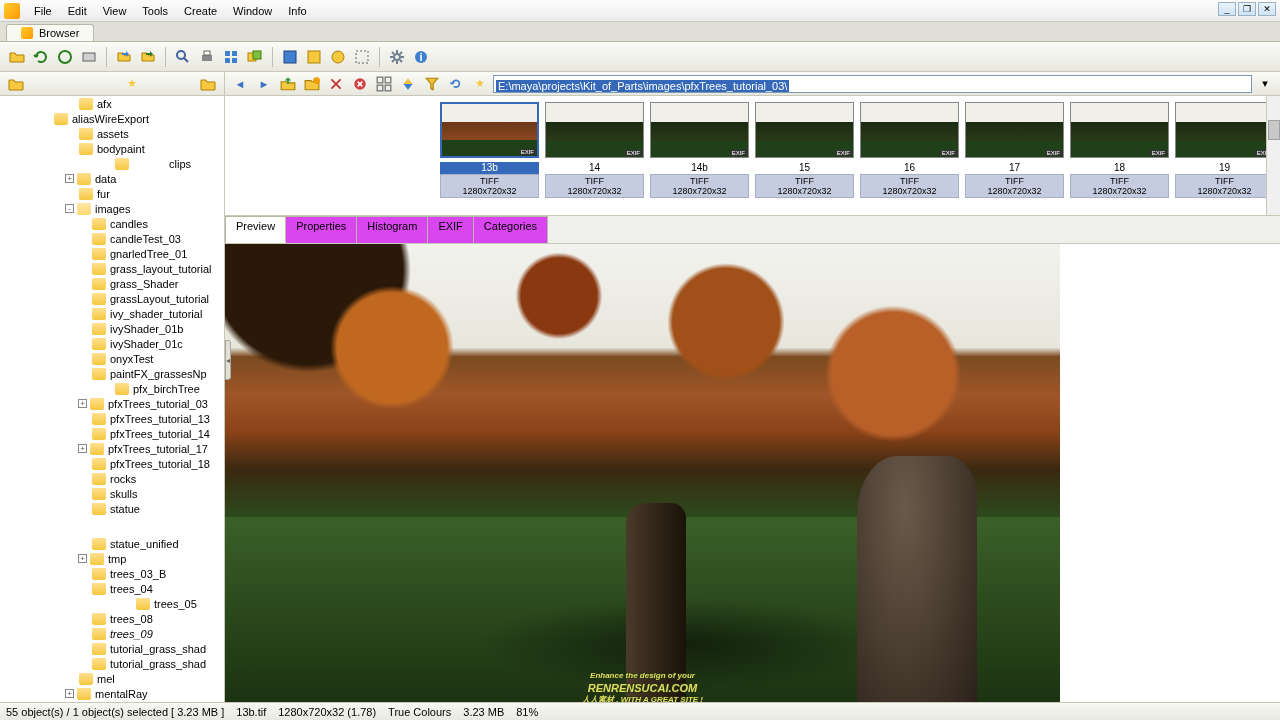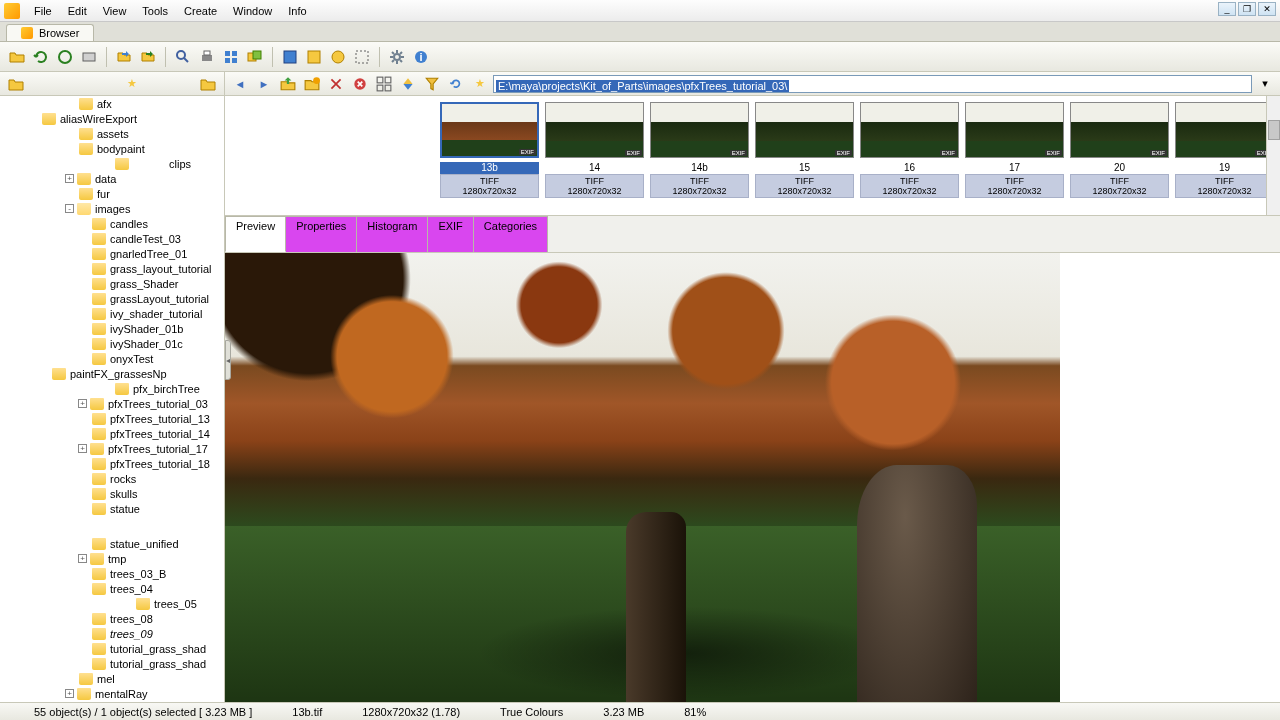--- a/index.html
+++ b/index.html
@@ -36,35 +36,35 @@
 .thumbstrip { height: 120px; border-bottom: 1px solid #c8c8b8; display: flex; padding: 6px; gap: 6px; overflow: hidden; position: relative; justify-content: flex-end; }
 .thumb { width: 99px; display: flex; flex-direction: column; }
 .thumb.sel .timg { border: 2px solid #3568b8; }
 .timg { height: 56px; border: 1px solid #888; background: #2a3a2a; position: relative; overflow: hidden; }
 .badge { position: absolute; right: 1px; bottom: 1px; background: #333; color: #fff; font-size: 6px; padding: 0 2px; border-radius: 1px; }
 .tname { height: 12px; text-align: center; font-size: 10px; margin-top: 4px; }
 .thumb.sel .tname { background: #3568b8; color: #fff; }
 .tmeta { background: #c5cce0; text-align: center; font-size: 9px; line-height: 10px; padding: 1px 0; border: 1px solid #a8b0c8; }
 .rscroll { position: absolute; right: 0; top: 0; width: 14px; height: 100%; background: #f0f0f0; border-left: 1px solid #c8c8b8; }
 .rscroll .th { position: absolute; top: 24px; width: 12px; left: 1px; height: 20px; background: #c8c8c8; border: 1px solid #a0a0a0; }
-.detailtabs { height: 37px; display: flex; border-bottom: 1px solid #c8c8b8; background: #f0f0ec; }
+.detailtabs { height: 28px; display: flex; border-bottom: 1px solid #c8c8b8; background: #f0f0ec; }
 .dtab { padding: 3px 10px; border: 1px solid #b8b8a8; border-bottom: none; background: #d946ef; margin-right: -1px; font-size: 11px; cursor: pointer; }
 .dtab.active { background: #fff; border-bottom: 1px solid #fff; position: relative; z-index: 1; }
 .preview { flex: 1; background: #fff; display: flex; align-items: flex-start; justify-content: flex-start; overflow: hidden; position: relative; }
 .pimg { width: 835px; height: 470px; background: linear-gradient(180deg, #f2f2ee 0%, #e8e6dc 22%, #7a4a20 24%, #a05628 32%, #8a4218 40%, #3a2810 48%, #2a5020 60%, #1e3a18 100%); position: relative; overflow: hidden; }
 .pimg .trunk1 { position: absolute; right: 10%; bottom: 0; width: 120px; height: 55%; background: radial-gradient(ellipse at 40% 20%, #6a5a4a, #2a2018); border-radius: 40px 30px 10px 20px / 60px 40px 8px 15px; }
 .pimg .trunk2 { position: absolute; left: 48%; bottom: 0; width: 60px; height: 45%; background: linear-gradient(90deg, #4a3a2a, #1a1208); border-radius: 20px 15px 5px 10px; }
 .pimg .canopy { position: absolute; top: 0; left: 0; right: 0; height: 55%; background: radial-gradient(circle at 20% 40%, #c06820 8%, transparent 9%), radial-gradient(circle at 60% 30%, #a05018 10%, transparent 11%), radial-gradient(circle at 80% 50%, #b86028 9%, transparent 10%), radial-gradient(circle at 40% 20%, #8a3810 7%, transparent 8%), radial-gradient(circle at 10% 10%, #2a1808 12%, transparent 13%); }
 .pimg .grass { position: absolute; bottom: 0; left: 0; right: 0; height: 42%; background: linear-gradient(180deg, #3a6028, #1a3010); }
 .pimg .shadow { position: absolute; bottom: 5%; left: 30%; width: 50%; height: 20%; background: radial-gradient(ellipse, rgba(0,0,0,0.5), transparent 70%); }
 .pimg .wm { position: absolute; bottom: 8px; left: 50%; transform: translateX(-50%); color: #d8e060; font-weight: bold; font-style: italic; text-shadow: 1px 1px 0 #2a3010, -1px -1px 0 #2a3010; font-size: 13px; text-align: center; line-height: 12px; }
 .pimg .wm .s1 { font-size: 8px; display: block; }
 .pimg .wm .s2 { font-size: 8px; display: block; }
 .statusbar { height: 18px; background: linear-gradient(#f8f8f4,#e8e8e0); border-top: 1px solid #c8c8b8; display: flex; align-items: center; padding: 0 6px; gap: 12px; font-size: 10px; }
-.statusbar .cell { white-space: nowrap; margin-left: 28px; }
+.statusbar .cell { white-space: nowrap; }
 .splitter { position: absolute; left: 225px; top: 50%; width: 6px; height: 40px; background: #e0e0d8; border: 1px solid #a8a8a0; border-radius: 0 3px 3px 0; transform: translateY(-50%); cursor: ew-resize; z-index: 5; display:flex; align-items:center; justify-content:center; font-size:8px; color:#666;}
 .timg .sky { height: 35%; background: #f0f0e8; }
 .timg .trees { height: 35%; background: linear-gradient(#1a2a10, #2a3a18); }
 .timg .ground { height: 30%; background: #20401a; }
 .t-autumn .trees { background: linear-gradient(#6a3818, #8a4820); }
 </style>
 </head>
 <body>
 
 <div class="menubar">
@@ -261,21 +261,21 @@
   </div>
 </div>
 
 <div class="main">
   <div class="treepane" id="tree">
       <div class="treeitem" style="padding-left: 65px;">
         <div class="noexp"></div>
         <div class="fico"></div>
         <span>afx</span>
       </div>
-      <div class="treeitem" style="padding-left: 28px;">
+      <div class="treeitem" style="padding-left: 40px;">
         <div class="noexp"></div>
         <div class="fico"></div>
         <span>aliasWireExport</span>
       </div>
       <div class="treeitem" style="padding-left: 65px;">
         <div class="noexp"></div>
         <div class="fico"></div>
         <span>assets</span>
       </div>
       <div class="treeitem" style="padding-left: 65px;">
@@ -346,21 +346,21 @@
       <div class="treeitem" style="padding-left: 78px;">
         <div class="noexp"></div>
         <div class="fico"></div>
         <span>ivyShader_01c</span>
       </div>
       <div class="treeitem" style="padding-left: 78px;">
         <div class="noexp"></div>
         <div class="fico"></div>
         <span>onyxTest</span>
       </div>
-      <div class="treeitem" style="padding-left: 38px;">
+      <div class="treeitem" style="padding-left: 78px;">
         <div class="noexp"></div>
         <div class="fico"></div>
         <span>paintFX_grassesNp</span>
       </div>
       <div class="treeitem" style="padding-left: 101px;">
         <div class="noexp"></div>
         <div class="fico"></div>
         <span>pfx_birchTree</span>
       </div>
       <div class="treeitem" style="padding-left: 78px;">
@@ -532,21 +532,21 @@
           <div class="tname">17</div>
           <div class="tmeta">TIFF<br>1280x720x32</div>
         </div>
         <div class="thumb">
           <div class="timg">
             <div class="sky"></div>
             <div class="trees"></div>
             <div class="ground"></div>
             <div class="badge">EXIF</div>
           </div>
-          <div class="tname">20</div>
+          <div class="tname">18</div>
           <div class="tmeta">TIFF<br>1280x720x32</div>
         </div>
         <div class="thumb">
           <div class="timg">
             <div class="sky"></div>
             <div class="trees"></div>
             <div class="ground"></div>
             <div class="badge">EXIF</div>
           </div>
           <div class="tname">19</div>
@@ -563,20 +563,25 @@
       <div class="dtab">EXIF</div>
       <div class="dtab">Categories</div>
     </div>
     <div class="preview">
       <div class="pimg">
         <div class="grass"></div>
         <div class="shadow"></div>
         <div class="trunk2"></div>
         <div class="trunk1"></div>
         <div class="canopy"></div>
+        <div class="wm">
+          <span class="s1">Enhance the design of your</span>
+          <span>RENRENSUCAI.COM</span>
+          <span class="s2">人人素材 . WITH A GREAT SITE !</span>
+        </div>
       </div>
 
     </div>
   </div>
 </div>
 
 <div class="statusbar">
   <div class="cell">55 object(s) / 1 object(s) selected  [ 3.23 MB ]</div>
   <div class="cell">13b.tif</div>
   <div class="cell">1280x720x32 (1.78)</div>

